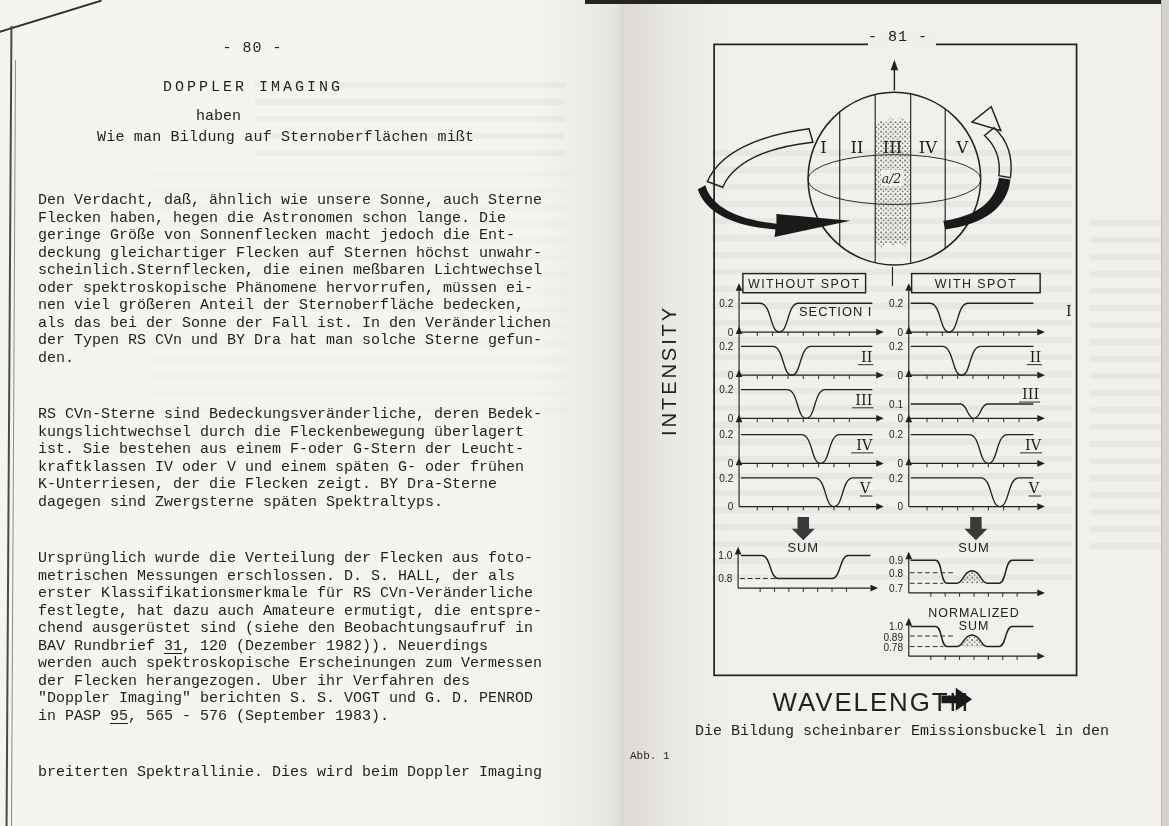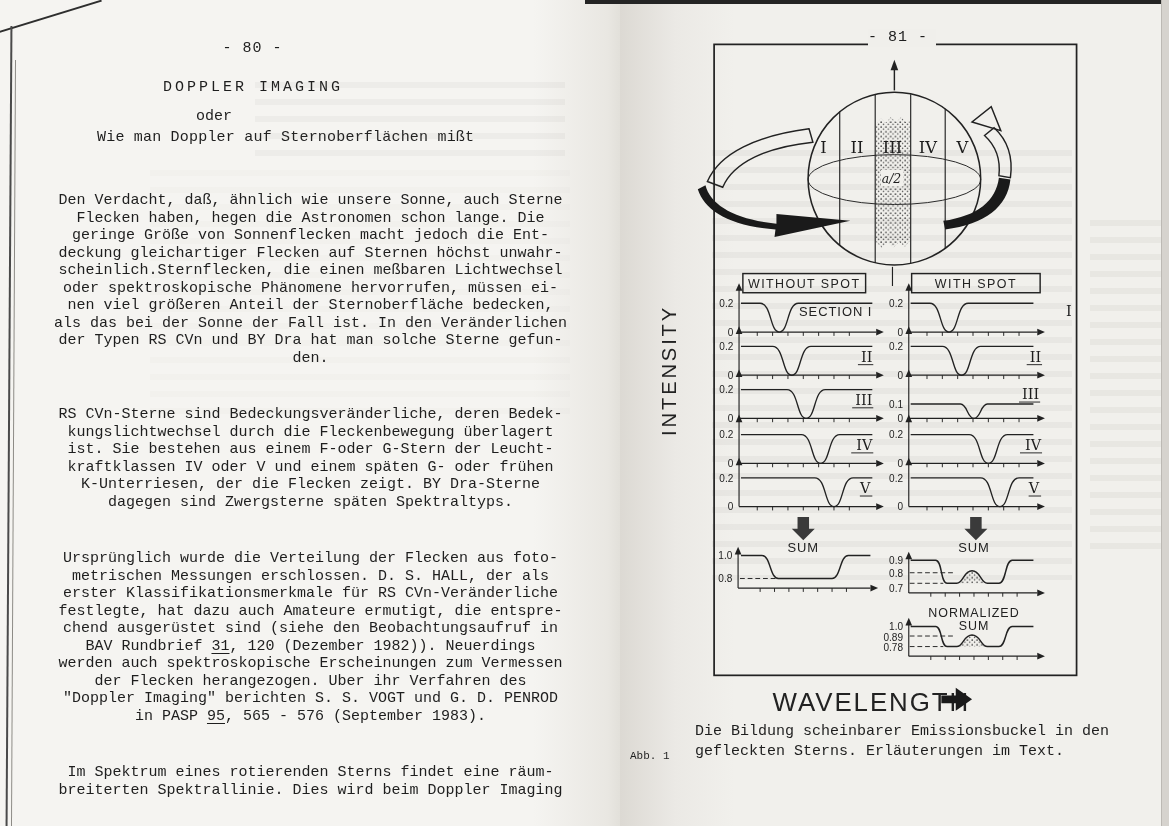--- a/index.html
+++ b/index.html
@@ -6,21 +6,21 @@
   .scan{position:relative;width:1169px;height:826px;overflow:hidden;
         background:#0f766e;font-family:"Liberation Mono",monospace;color:#1e1e1e;}
   .page-left{position:absolute;left:0;top:0;width:620px;height:826px;
              background:linear-gradient(90deg,#f5f4f1 0 86%,#e9e7e2 98%,#e2e0da 100%);}
   .page-right{position:absolute;left:620px;top:0;width:549px;height:826px;
               background:linear-gradient(90deg,#dcd9d3 0,#ebe9e5 55px,#f1f0ec 115px,#f1f0ec 100%);}
   
   .tw{font-family:"Liberation Mono",monospace;font-size:15px;line-height:17.5px;white-space:pre;}
   .headline{position:absolute;}
   .paras{position:absolute;left:38px;top:157px;width:545px;}
-  .para{margin:0 0 4px 0;text-align:center;}
+  .para{margin:0 0 4px 0;}
   .tline{height:17.5px;}
   u{text-decoration:underline;text-underline-offset:3px;}
   .pagenum{position:absolute;font-size:15px;letter-spacing:1px;}
   .p81{left:848px;top:29px;width:68px;text-align:left;background:#f0efeb;z-index:3;margin-left:20px;}
   .p80{left:205px;top:40px;width:95px;text-align:center;}
   .caption-label{position:absolute;left:630px;top:748px;font-size:11px;}
   .caption-lines{position:absolute;left:695px;top:723px;font-size:15px;}
   .caption-lines .tline{height:20px;}
   
   .figsvg{position:absolute;left:640px;top:30px;z-index:2;}
@@ -35,27 +35,27 @@
   .edge{position:absolute;pointer-events:none;}
 </style>
 </head>
 <body>
 
 <div class="scan">
 
   <div class="page-left">
     <div class="pagenum p80 tw">- 80 -</div>
     <div class="headline tw" style="left:130px;top:79px;letter-spacing:3px;margin-left:33px;">DOPPLER IMAGING</div>
-    <div class="headline tw" style="left:196px;top:108px;">oder</div>
-    <div class="headline tw" style="left:97px;top:129px;letter-spacing:0.2px;">Wie man Doppler auf Sternoberflächen mißt</div>
+    <div class="headline tw" style="left:196px;top:108px;">haben</div>
+    <div class="headline tw" style="left:97px;top:129px;letter-spacing:0.2px;">Wie man Bildung auf Sternoberflächen mißt</div>
     <div class="paras tw">
       <div class="para"><div class="tline">Den Verdacht, daß, ähnlich wie unsere Sonne, auch Sterne</div><div class="tline">Flecken haben, hegen die Astronomen schon lange. Die</div><div class="tline">geringe Größe von Sonnenflecken macht jedoch die Ent-</div><div class="tline">deckung gleichartiger Flecken auf Sternen höchst unwahr-</div><div class="tline">scheinlich.Sternflecken, die einen meßbaren Lichtwechsel</div><div class="tline">oder spektroskopische Phänomene hervorrufen, müssen ei-</div><div class="tline">nen viel größeren Anteil der Sternoberfläche bedecken,</div><div class="tline">als das bei der Sonne der Fall ist. In den Veränderlichen</div><div class="tline">der Typen RS CVn und BY Dra hat man solche Sterne gefun-</div><div class="tline">den.</div></div>
       <div class="para"><div class="tline">RS CVn-Sterne sind Bedeckungsveränderliche, deren Bedek-</div><div class="tline">kungslichtwechsel durch die Fleckenbewegung überlagert</div><div class="tline">ist. Sie bestehen aus einem F-oder G-Stern der Leucht-</div><div class="tline">kraftklassen IV oder V und einem späten G- oder frühen</div><div class="tline">K-Unterriesen, der die Flecken zeigt. BY Dra-Sterne</div><div class="tline">dagegen sind Zwergsterne späten Spektraltyps.</div></div>
       <div class="para"><div class="tline">Ursprünglich wurde die Verteilung der Flecken aus foto-</div><div class="tline">metrischen Messungen erschlossen. D. S. HALL, der als</div><div class="tline">erster Klassifikationsmerkmale für RS CVn-Veränderliche</div><div class="tline">festlegte, hat dazu auch Amateure ermutigt, die entspre-</div><div class="tline">chend ausgerüstet sind (siehe den Beobachtungsaufruf in</div><div class="tline">BAV Rundbrief <u>31</u>, 120 (Dezember 1982)). Neuerdings</div><div class="tline">werden auch spektroskopische Erscheinungen zum Vermessen</div><div class="tline">der Flecken herangezogen. Uber ihr Verfahren des</div><div class="tline">"Doppler Imaging" berichten S. S. VOGT und G. D. PENROD</div><div class="tline">in PASP <u>95</u>, 565 - 576 (September 1983).</div></div>
-      <div class="para"><div class="tline">Im Spektrum eines rotierenden Sterns findet eine räum-</div><div class="tline">breiterten Spektrallinie. Dies wird beim Doppler Imaging</div></div>
+      <div class="para"><div class="tline">breiterten Spektrallinie. Dies wird beim Doppler Imaging</div></div>
       
     </div>
     <div class="ghost" style="left:255px;top:82px;width:310px;height:80px;opacity:.45;"></div>
     <div class="ghost" style="left:150px;top:170px;width:420px;height:250px;opacity:.18;"></div>
   </div>
 
   <div class="page-right"></div>
   <div class="ghost" style="left:712px;top:150px;width:360px;height:430px;opacity:.55;"></div>
   <div class="ghost" style="left:1090px;top:220px;width:72px;height:330px;opacity:.6;"></div>
   <div class="pagenum p81 tw">- 81 -</div>
@@ -291,20 +291,20 @@
       <text x="904" y="656" class="fsans fy" text-anchor="end">1.0</text>
       <text x="904" y="667" class="fsans fy" text-anchor="end">0.89</text>
       <text x="904" y="678" class="fsans fy" text-anchor="end">0.78</text>
     </g>
 
     <text x="768" y="740" class="fsans" font-size="27" letter-spacing="2">WAVELENGTH</text>
     <polygon points="944,724 959,724 959,716 976,728 959,740 959,732 944,732" fill="#1a1a1a"></polygon>
   </svg>
 
   <div class="caption-label tw">Abb. 1</div>
-  <div class="caption-lines tw"><div class="tline">Die Bildung scheinbarer Emissionsbuckel in den</div><div class="tline">gefleckten Sterns. Erläuterungen im Text.</div></div>
+  <div class="caption-lines tw"><div class="tline">Die Bildung scheinbarer Emissionsbuckel in den</div></div>
 
   <div class="edge" style="left:585px;top:0;width:584px;height:4px;background:#242424;"></div>
   <div class="edge" style="left:-8px;top:16px;width:112px;height:2px;background:#2e2e2e;transform:rotate(-17deg);"></div>
   <div class="edge" style="left:8px;top:26px;width:2px;height:800px;background:#4a4a4a;transform:rotate(0.35deg);"></div>
   <div class="edge" style="left:13px;top:60px;width:1px;height:766px;background:#8d8b86;transform:rotate(0.3deg);"></div>
   <div class="edge" style="left:1161px;top:0;width:8px;height:826px;background:#d6d3ce;border-left:1px solid #bcb9b4;"></div>
 </div>
 
 </body></html>

